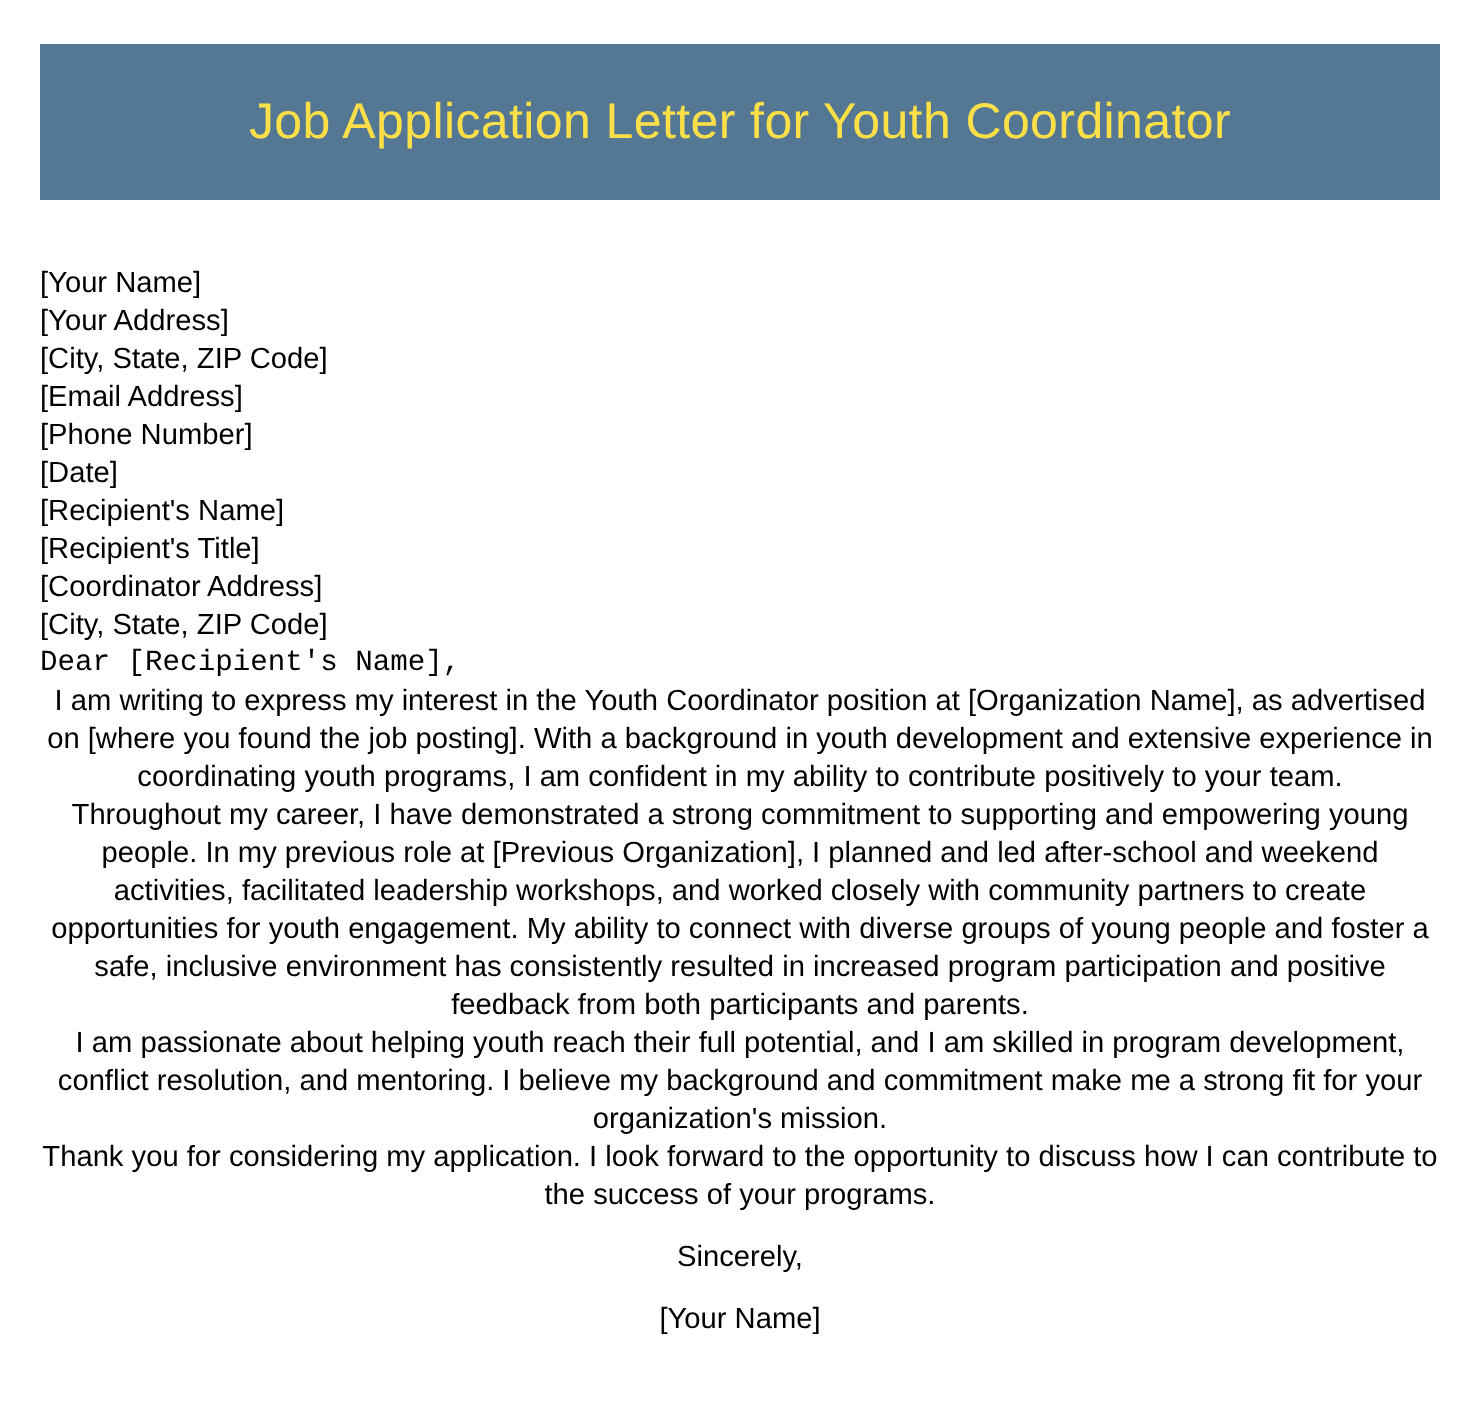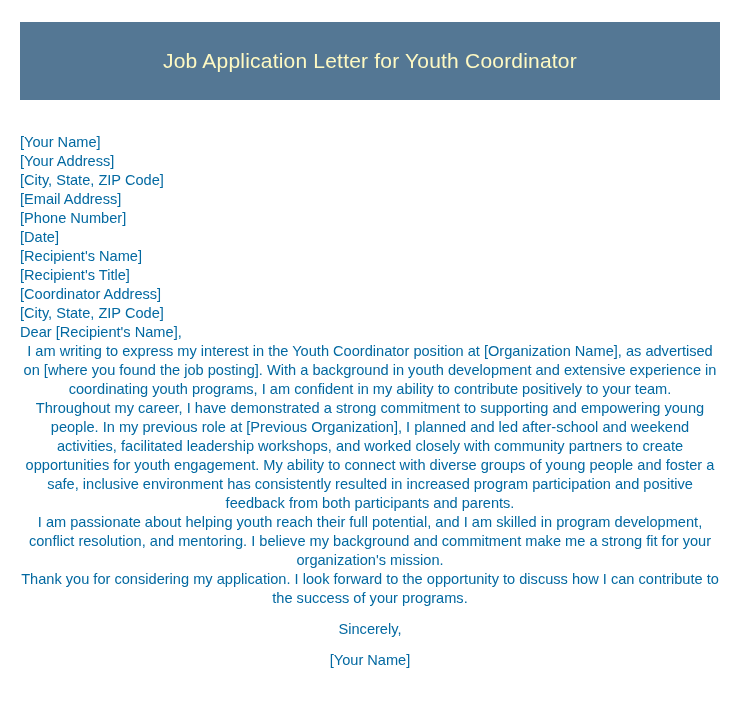--- a/index.html
+++ b/index.html
@@ -29,37 +29,37 @@
     width: 700px;
     height: 78px;
     background: #547794;
     display: flex;
     align-items: center;
     justify-content: center;
     box-sizing: border-box;
   }
 
   .letter-title {
-    color: #fef9c3;
+    color: #fde047;
     font-family: "Liberation Sans", sans-serif;
-    font-size: 21px;
+    font-size: 25px;
     font-weight: 400;
     letter-spacing: 0.2px;
     text-align: center;
     line-height: 1.2;
     white-space: nowrap;
   }
 
   
   .letter-body {
     position: absolute;
     left: 20px;
     top: 133px;
     width: 700px;
-    color: #0369a1;
+    color: #000000;
     font-family: "Liberation Sans", sans-serif;
     font-size: 14.6px;
     line-height: 19px;
   }
 
   .addr-line {
     display: block;
     margin: 0;
     padding: 0;
     white-space: nowrap;
@@ -68,20 +68,21 @@
   .para {
     margin: 0;
     padding: 0;
     text-align: center;
   }
 
   .salutation {
     display: block;
     margin: 0;
     padding: 0;
+    font-family: Liberation Mono, monospace;
   }
 
   .closing-line {
     display: block;
     margin: 12px;
     padding: 0;
     text-align: center;
   }
 </style>
 </head>

